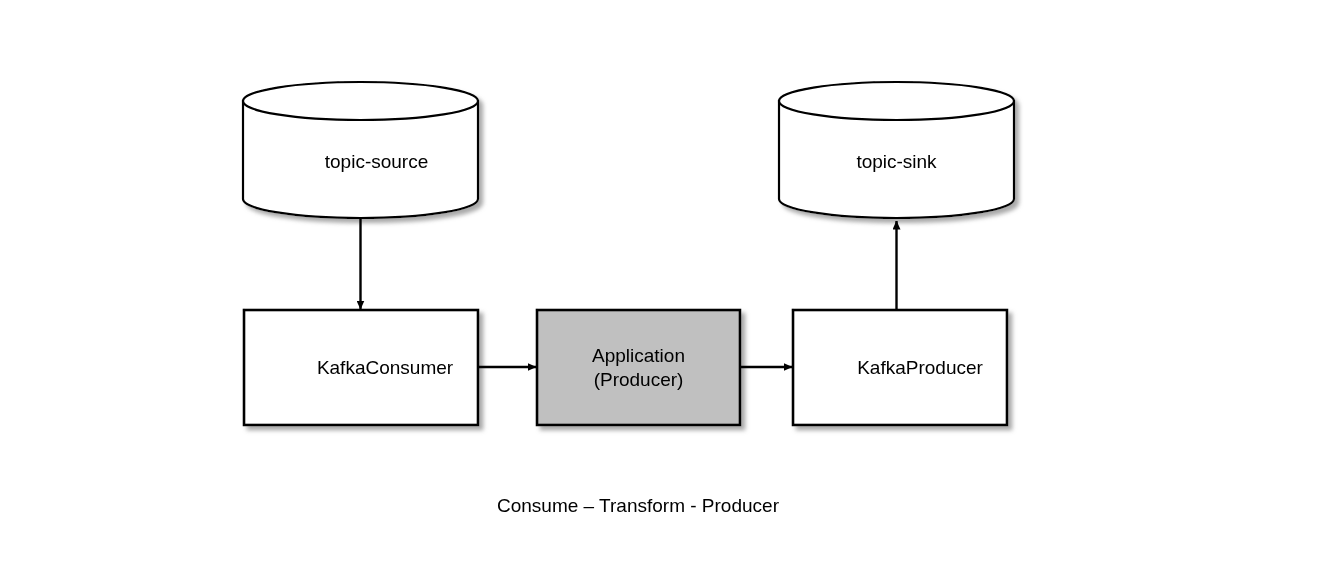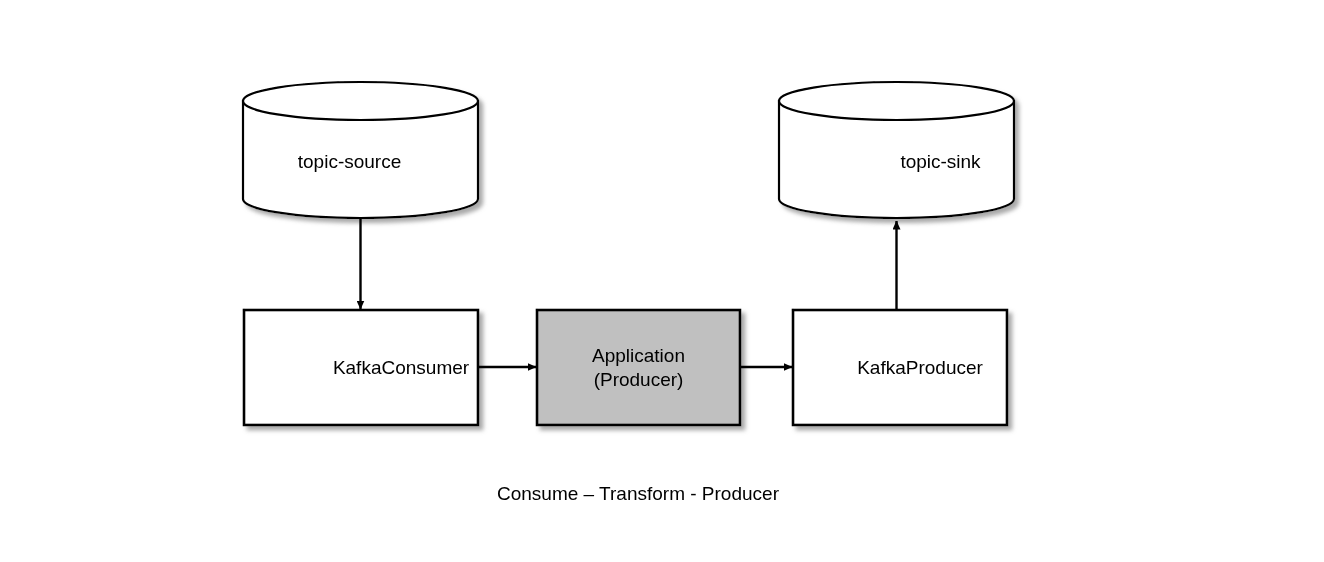--- a/index.html
+++ b/index.html
@@ -33,25 +33,26 @@
     white-space: pre;
   }
   .caption-label {
     position: absolute;
     text-align: center;
     font-family: "Liberation Sans", sans-serif;
     font-size: 19px;
     line-height: 24px;
     color: #000000;
     white-space: pre;
+    margin-top: 12px;
   }
   
-  #label-topic-source { left: 232px; top: 150px; width: 235px; }
-  #label-topic-sink   { left: 779px; top: 150px; width: 235px; margin-left: 44px; }
-  #label-kafkaconsumer{ left: 244px; top: 356px; width: 282px; padding-left: 16px; }
+  #label-topic-source { left: 259px; top: 150px; width: 235px; }
+  #label-topic-sink   { left: 779px; top: 150px; width: 235px; }
+  #label-kafkaconsumer{ left: 244px; top: 356px; width: 282px; }
   #label-application  { left: 537px; top: 344px; width: 203px; }
   #label-kafkaproducer{ left: 793px; top: 356px; width: 254px; }
   #label-caption      { left: 388px; top: 482px; width: 500px; }
 </style>
 </head>
 <body>
 
 <svg id="diagram-canvas" viewBox="0 0 1324 562" width="1324" height="562" xmlns="http://www.w3.org/2000/svg">
   <defs>
     <marker id="arrowhead-filled" markerWidth="9" markerHeight="8" refX="8.5" refY="4" orient="auto" markerUnits="userSpaceOnUse">

